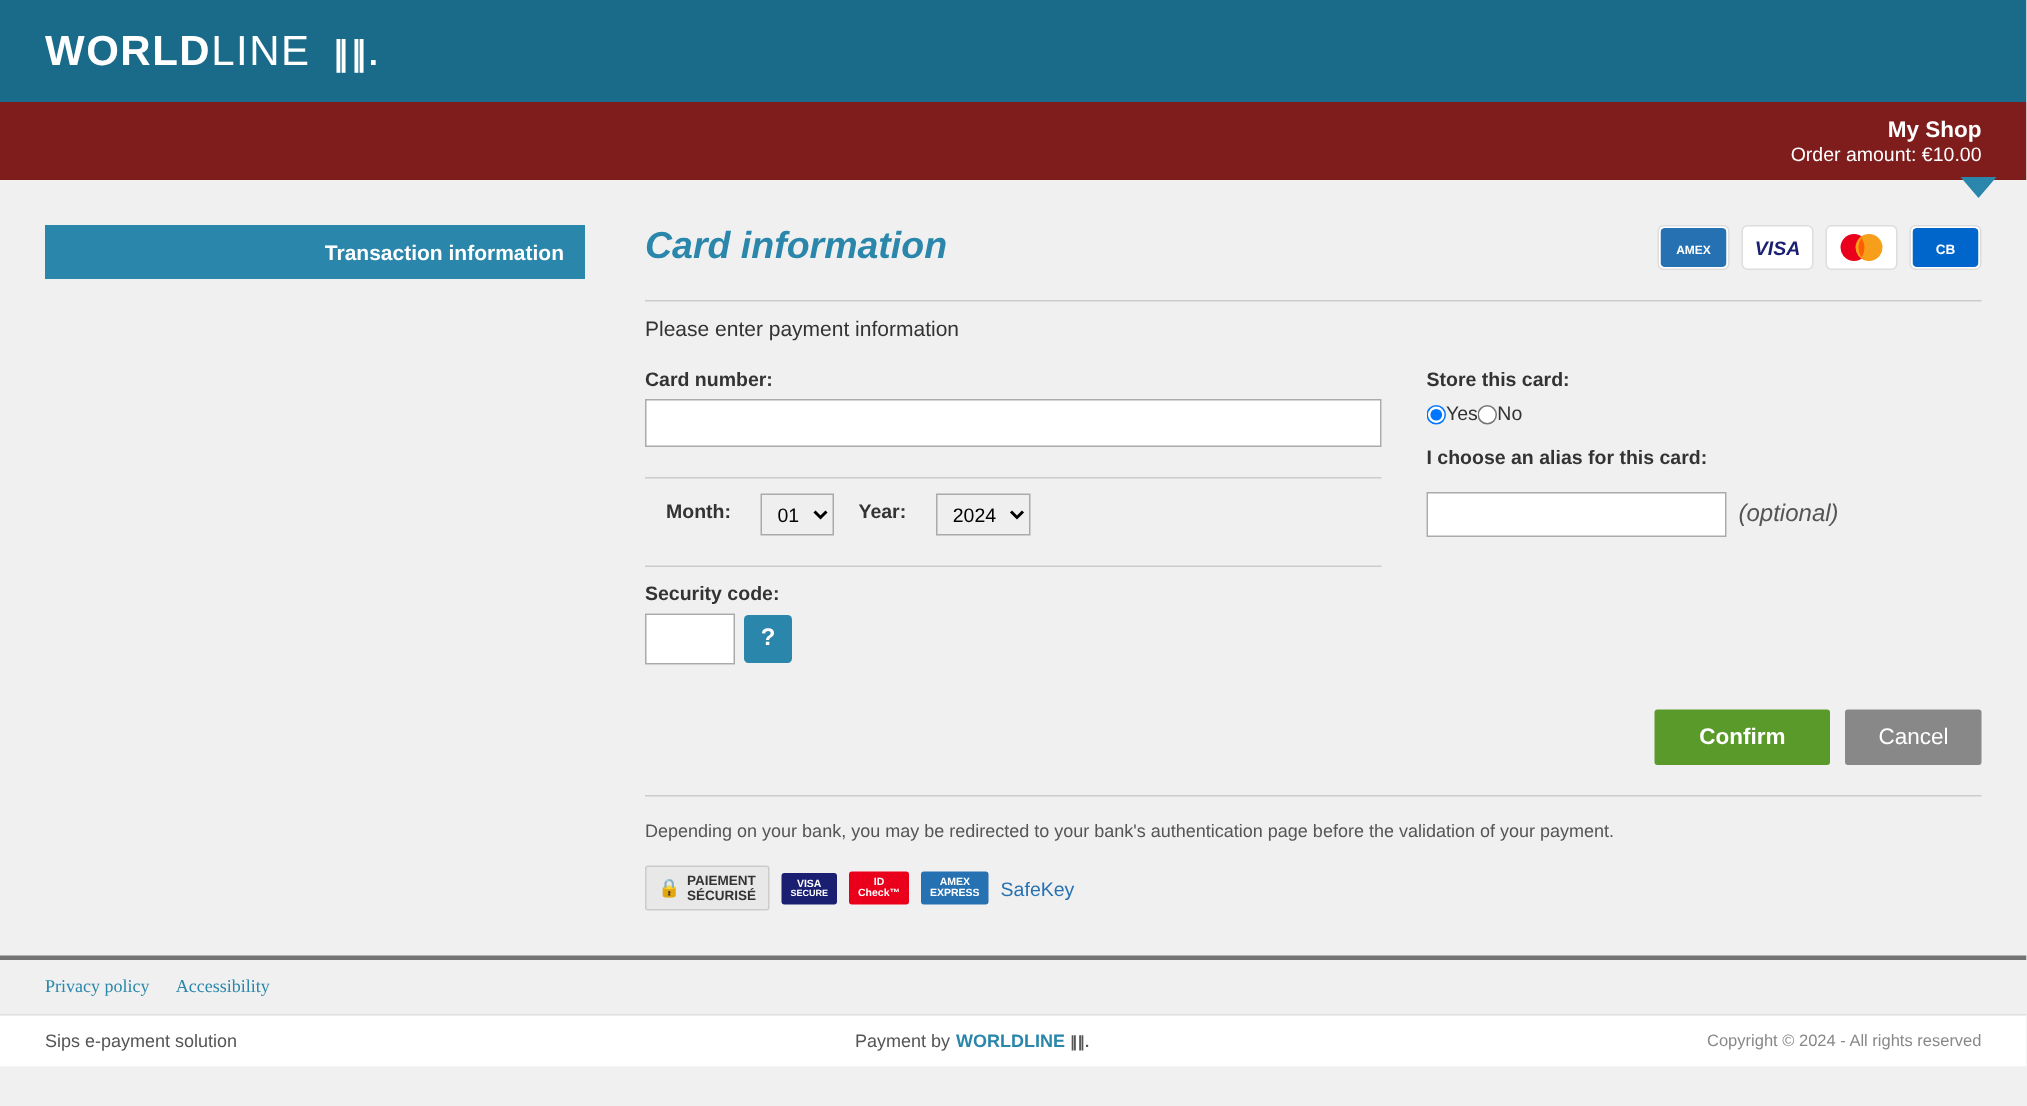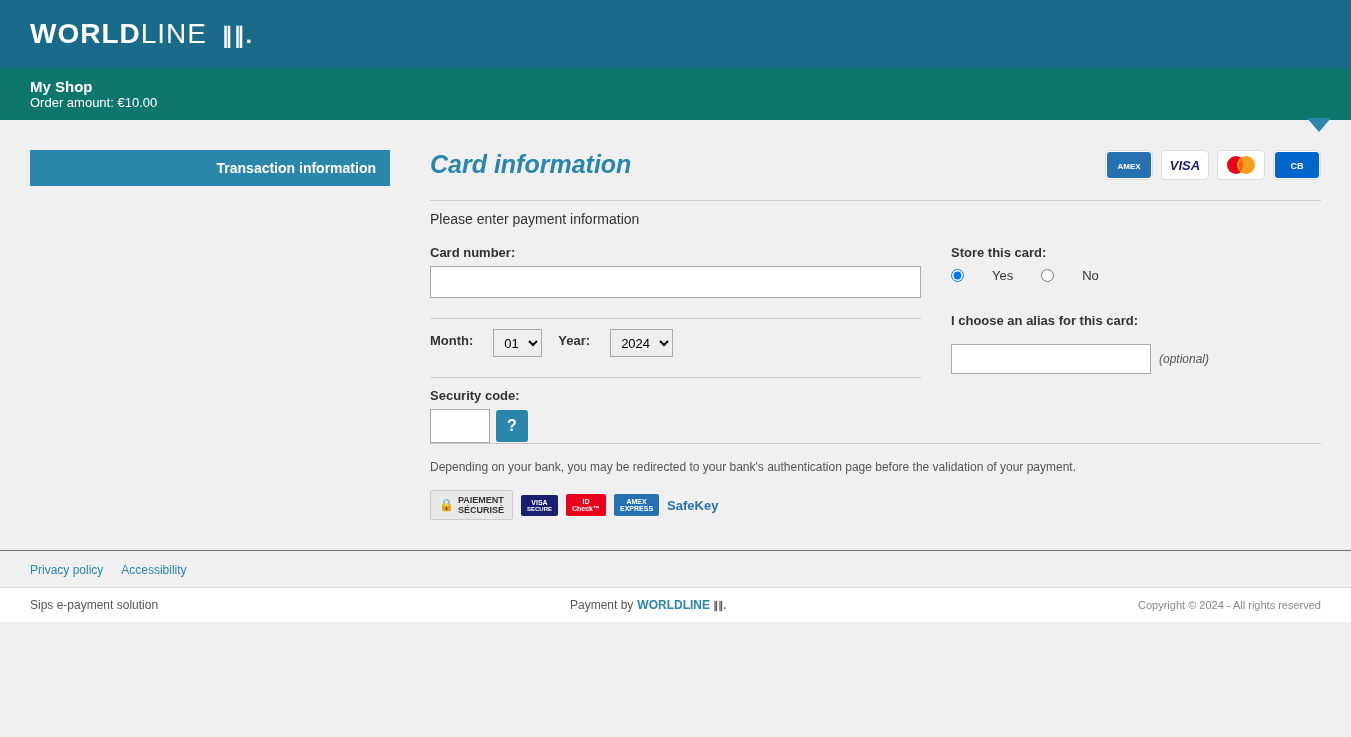--- a/index.html
+++ b/index.html
@@ -20,24 +20,25 @@
     }
     .logo-lines {
       display: inline-block;
       margin-left: 6px;
       color: white;
       font-size: 22px;
     }
 
     
     .sub-header {
-      background: #0f766e;
+      background: #7f1d1d;
       padding: 10px 30px 10px 30px;
       color: white;
       position: relative;
+      text-align: right;
     }
     .sub-header .shop-name {
       font-size: 15px;
       font-weight: bold;
     }
     .sub-header .order-amount {
       font-size: 13px;
     }
     .sub-header .chevron {
       position: absolute;
@@ -152,20 +153,21 @@
       padding: 6px 8px;
       border: 1px solid #aaa;
       font-size: 14px;
       height: 32px;
     }
 
     .expiry-row {
       display: flex;
       gap: 16px;
       align-items: center;
+      margin-left: 14px;
     }
     .expiry-row label {
       font-size: 13px;
       margin-right: 4px;
     }
     .expiry-row select {
       padding: 4px 6px;
       border: 1px solid #aaa;
       font-size: 13px;
       height: 28px;
@@ -207,23 +209,23 @@
     }
 
     
     .store-card-label {
       font-weight: bold;
       font-size: 13px;
       margin-bottom: 8px;
     }
     .radio-row {
       display: flex;
-      gap: 28px;
-      align-items: center;
-      margin-bottom: 30px;
+      gap: 0;
+      align-items: flex-end;
+      margin-bottom: 14px;
     }
     .radio-row label {
       font-size: 13px;
     }
 
     .alias-label {
       font-weight: bold;
       font-size: 13px;
       margin-bottom: 16px;
     }
@@ -238,21 +240,21 @@
       gap: 8px;
     }
     .alias-row input {
       width: 200px;
       height: 30px;
       padding: 4px 8px;
       border: 1px solid #aaa;
       font-size: 13px;
     }
     .alias-row .optional {
-      font-size: 12px;
+      font-size: 16px;
       color: #555;
       font-style: italic;
     }
 
     
     .button-row {
       display: flex;
       justify-content: flex-end;
       gap: 10px;
       margin-top: 30px;
@@ -335,27 +337,28 @@
       background: #2671b2;
       color: white;
       padding: 4px 6px;
       font-size: 8px;
       font-weight: bold;
       border-radius: 2px;
     }
     .badge-safekey {
       font-size: 13px;
       color: #2671b2;
-      font-weight: bold;
+      font-weight: normal;
     }
 
     
     .footer-links {
       padding: 10px 30px;
-      border-top: 1px solid #737373;
+      border-top: 3px solid #737373;
+      font-family: Liberation Serif, serif;
     }
     .footer-links a {
       font-size: 12px;
       color: #2a86aa;
       text-decoration: none;
       margin-right: 14px;
     }
 
     .footer-bottom {
       background: white;
@@ -510,20 +513,24 @@
 
         <div class="alias-label">I choose an alias for this card:</div>
         <div class="alias-row">
           <input type="text" style="">
           <span class="optional">(optional)</span>
         </div>
 
       </div>
     </div>
 
+    <div class="button-row">
+      <button class="btn-confirm">Confirm</button>
+      <button class="btn-cancel">Cancel</button>
+    </div>
 
     <hr class="full-divider">
 
     <div class="bottom-notice">Depending on your bank, you may be redirected to your bank's authentication page before the validation of your payment.</div>
 
     <div class="security-badges">
       <div class="badge-box">
         <span class="badge-lock">🔒</span>
         <span style="font-size:9px;">PAIEMENT<br>SÉCURISÉ</span>
       </div>

